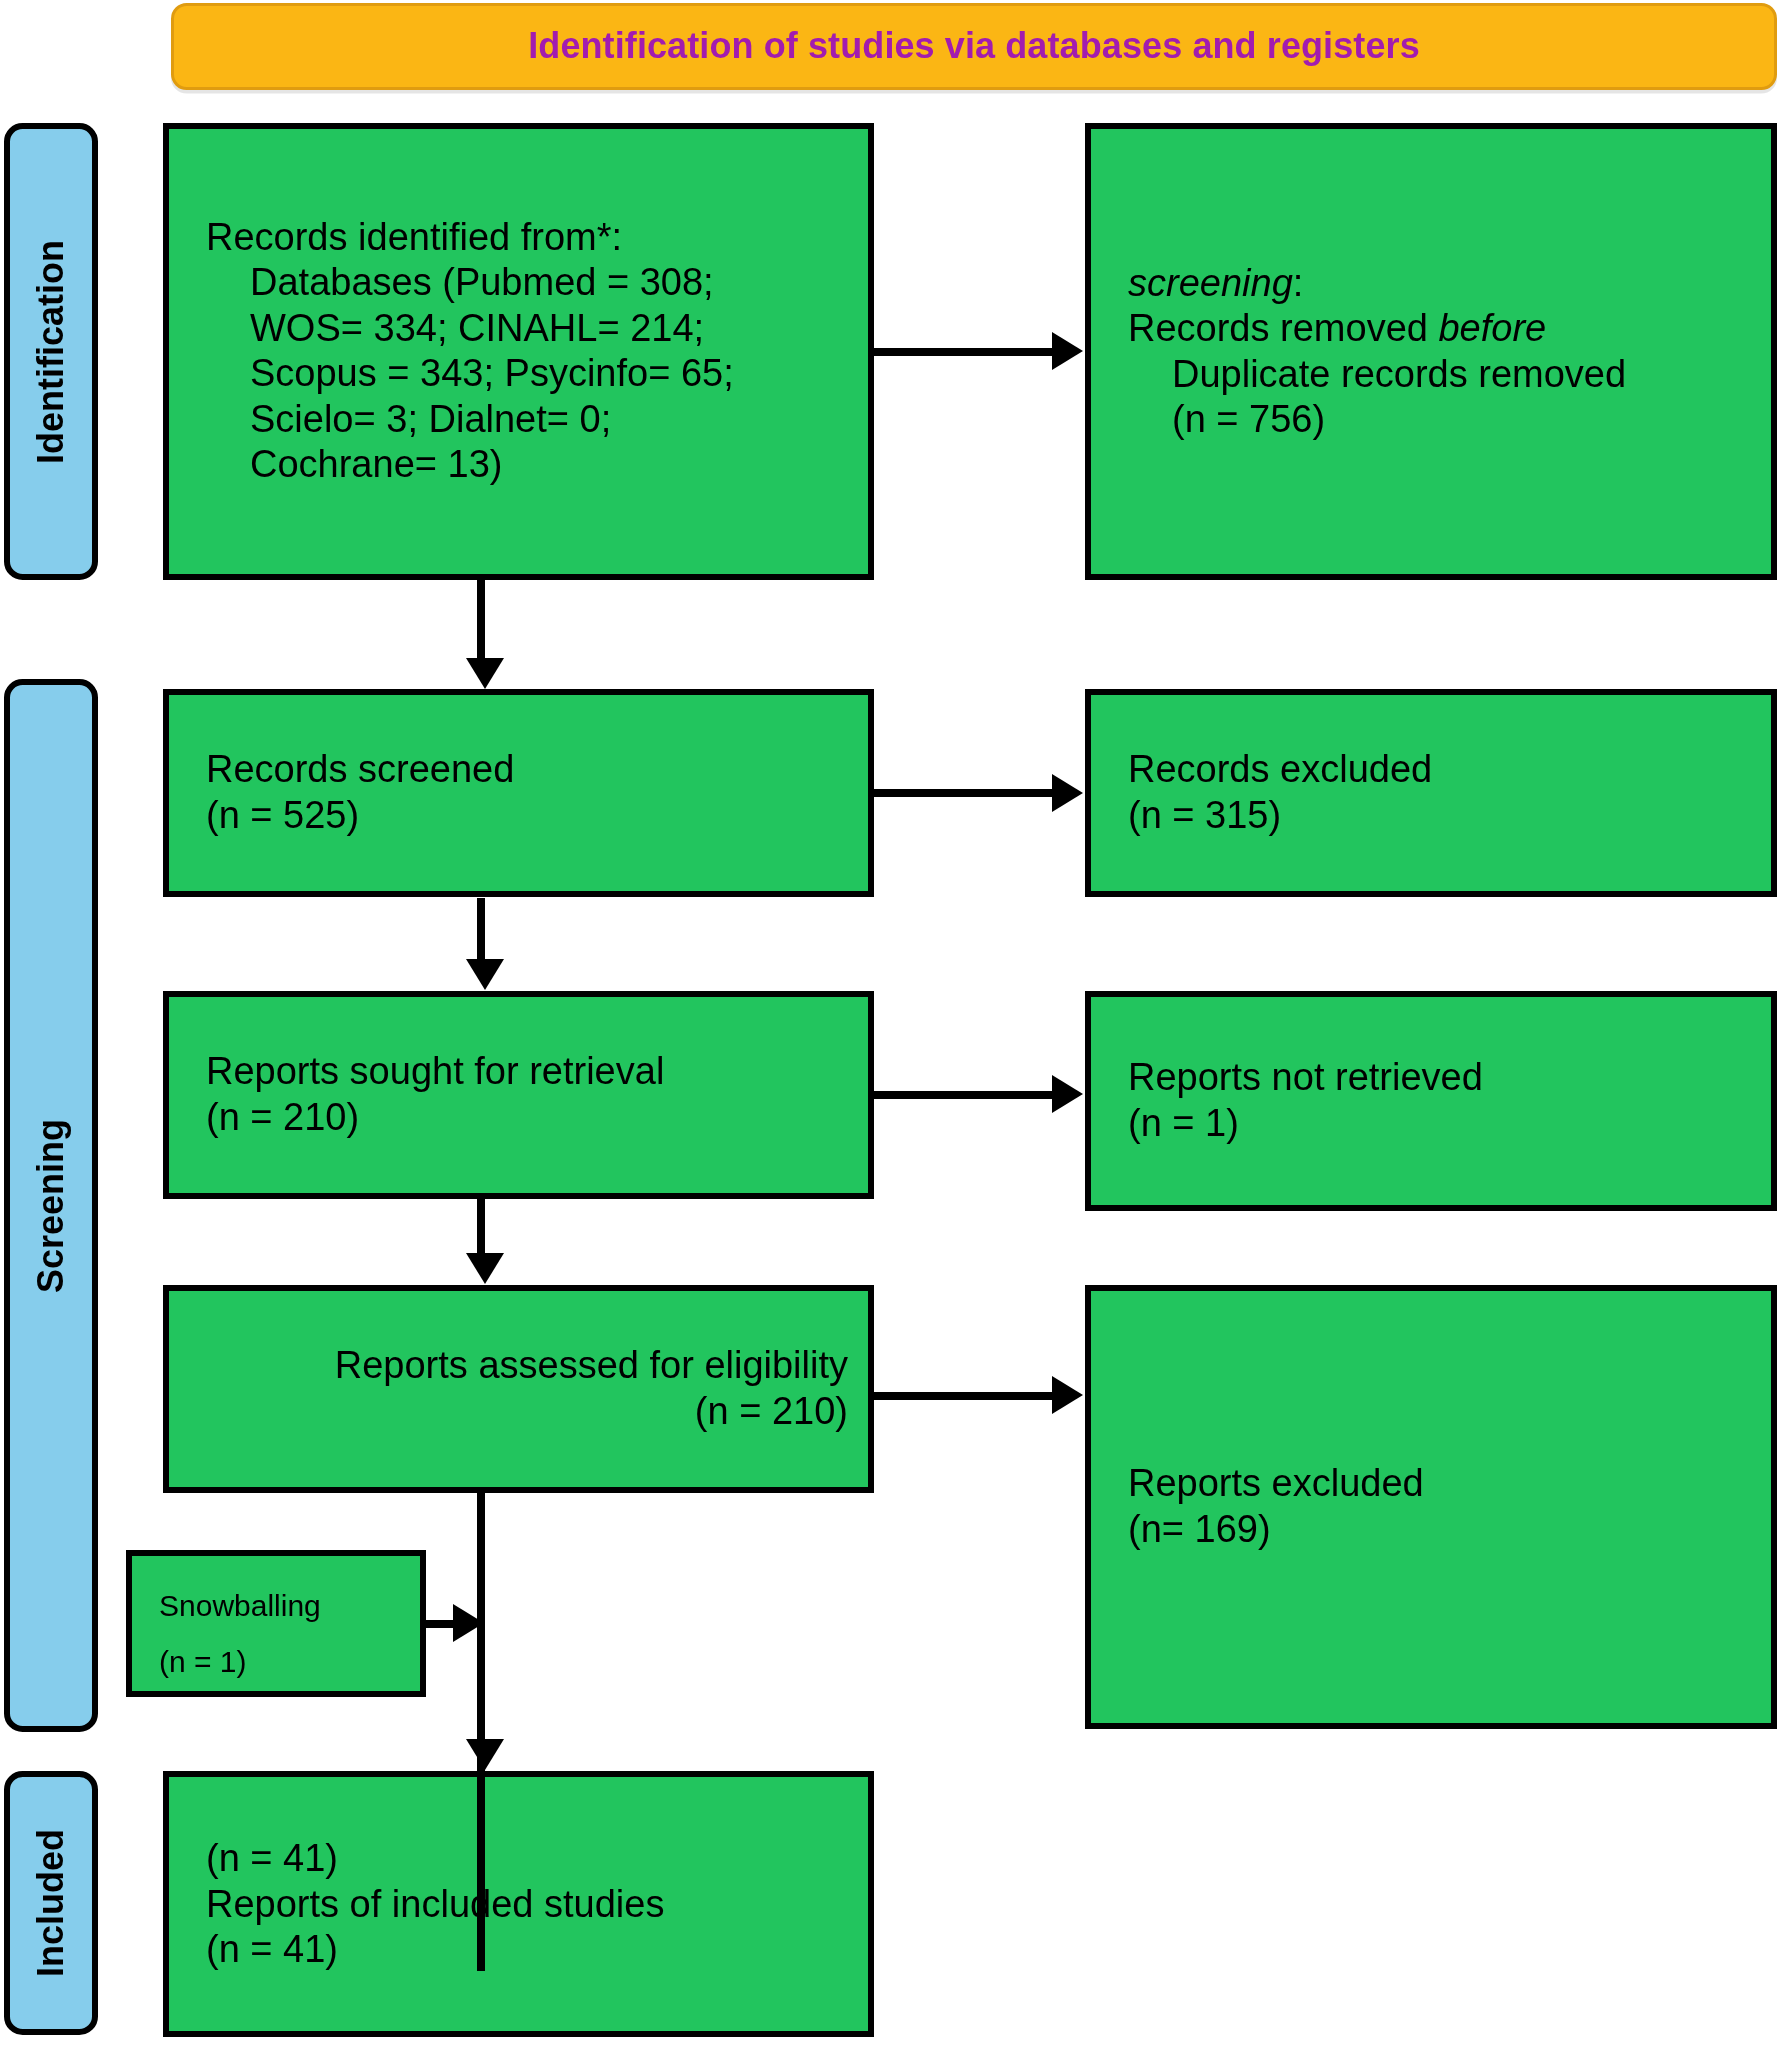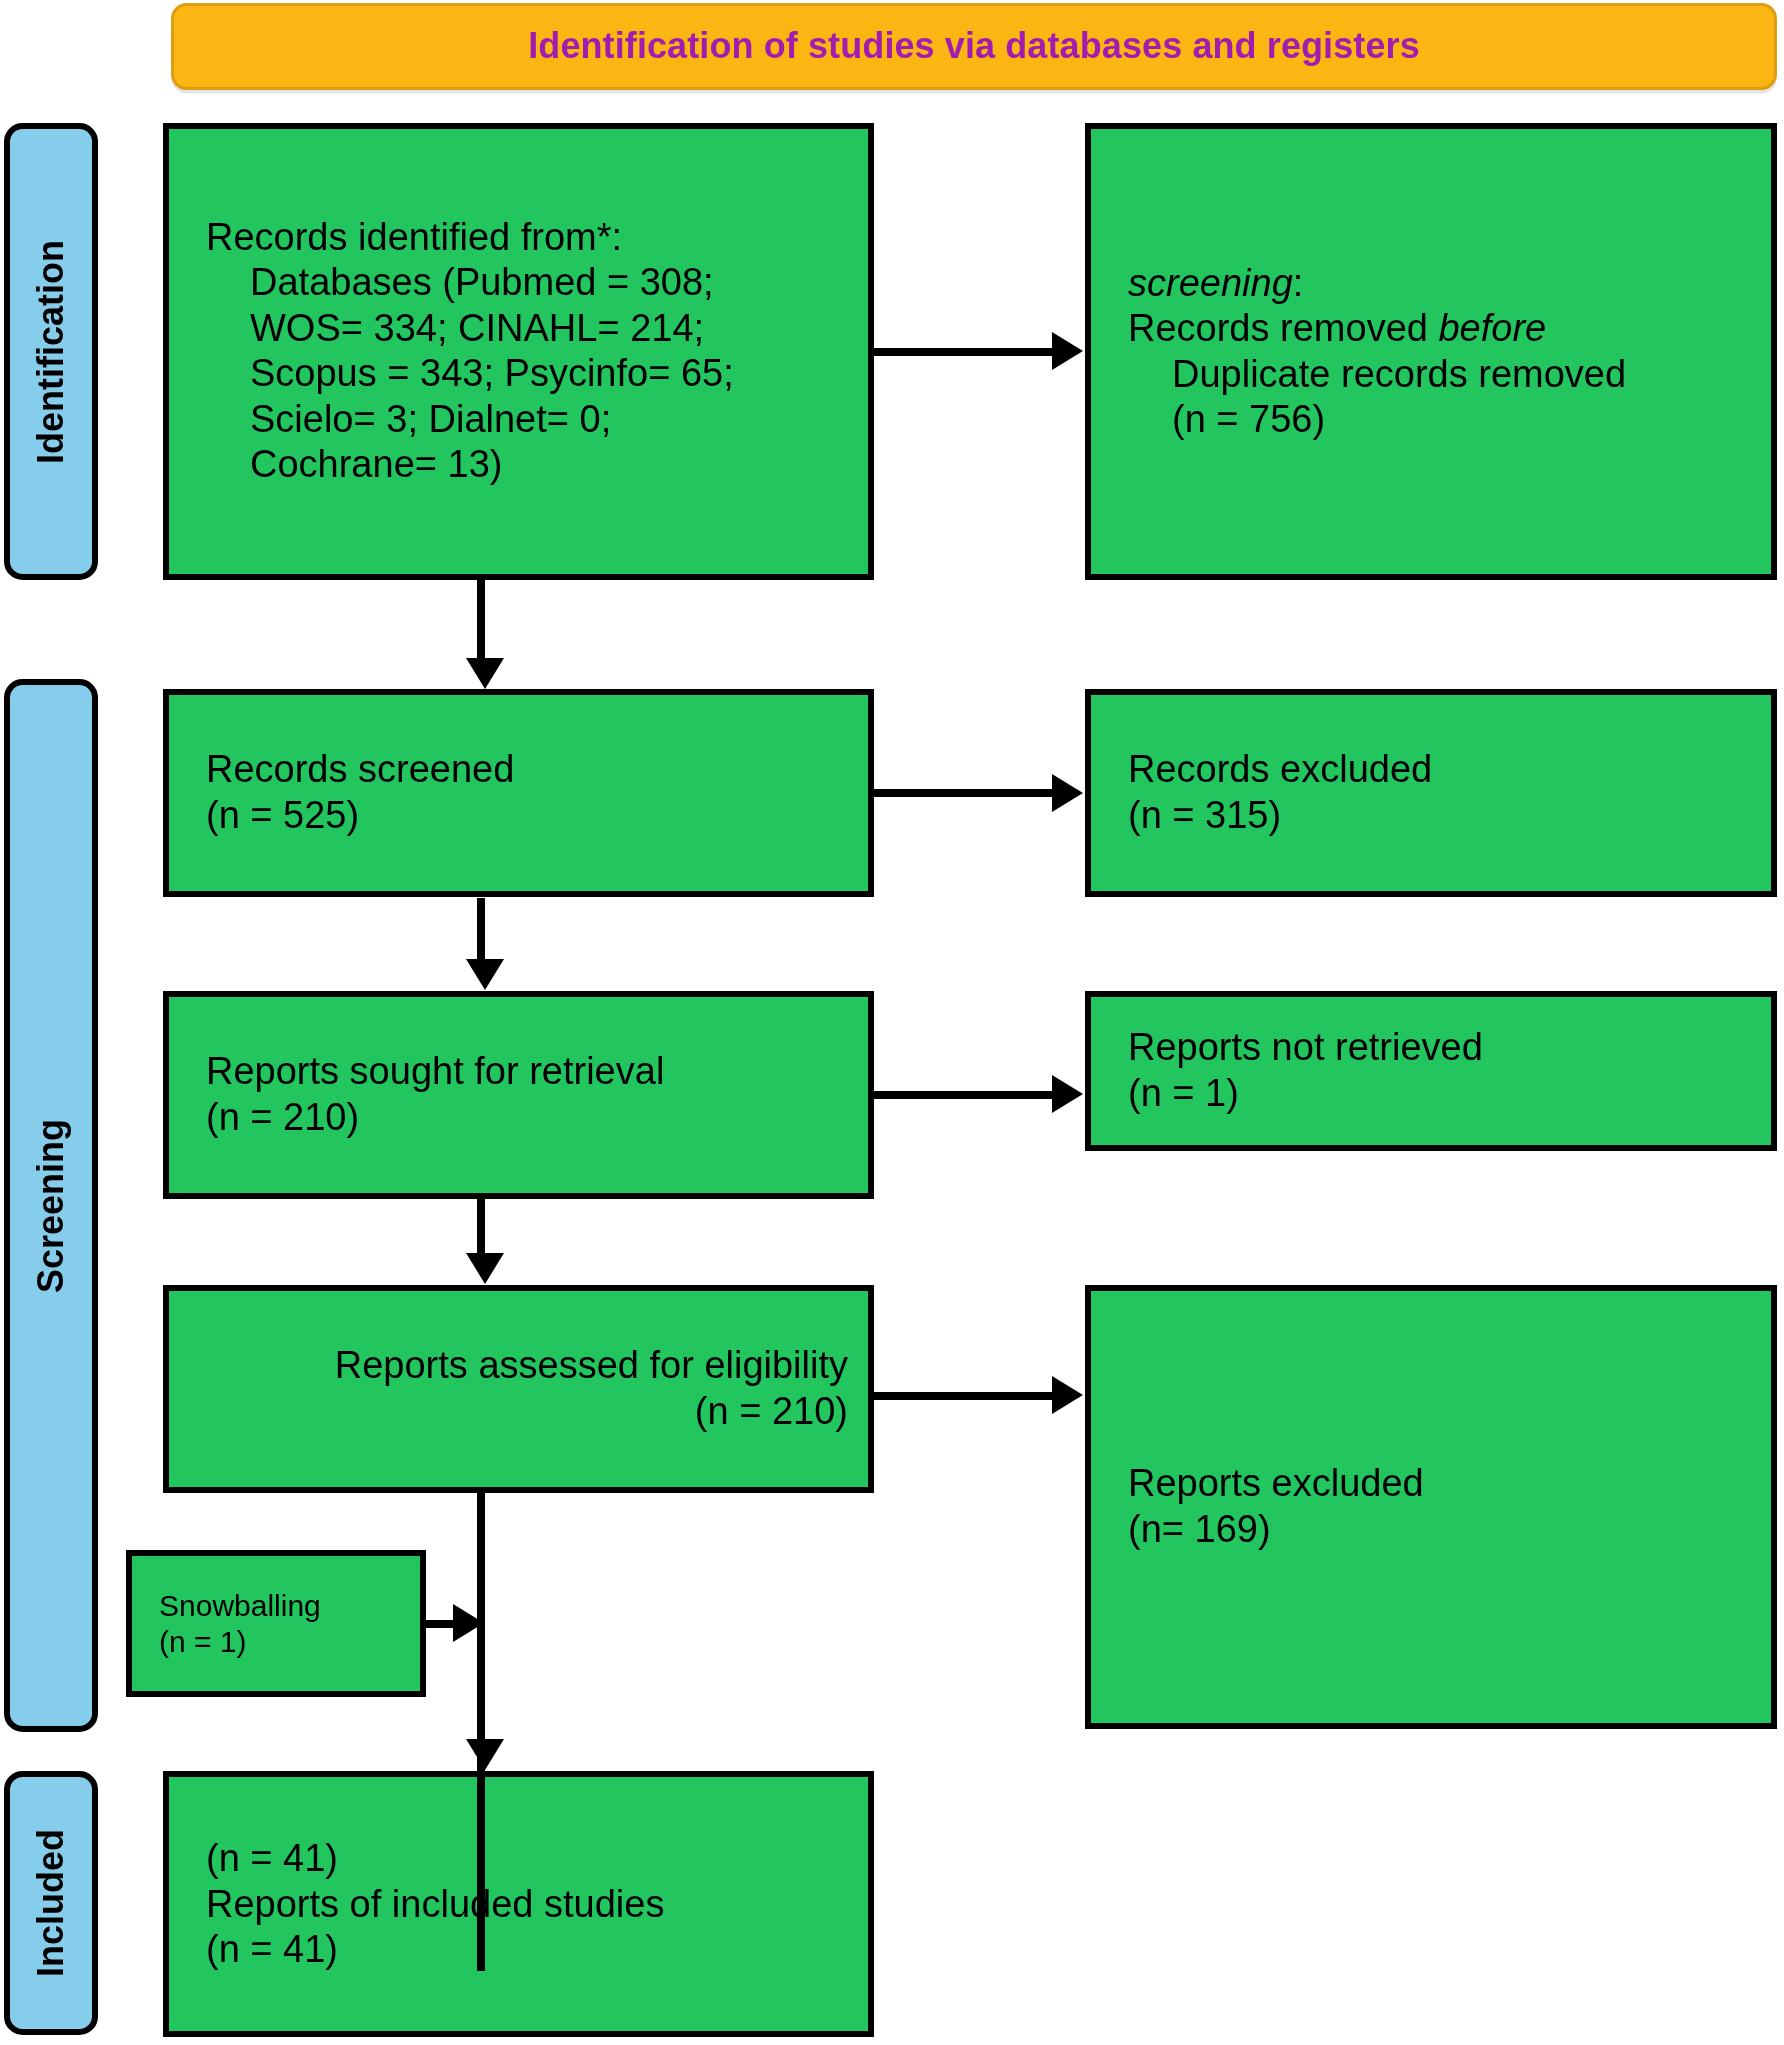--- a/index.html
+++ b/index.html
@@ -59,26 +59,26 @@
   #box-identified   {left:163px;top:123px;width:711px;height:457px;}
   #box-screened     {left:163px;top:689px;width:711px;height:208px;}
   #box-sought       {left:163px;top:991px;width:711px;height:208px;}
   #box-assessed     {left:163px;top:1285px;width:711px;height:208px;text-align:right;}
   #box-snowballing  {left:126px;top:1550px;width:300px;height:147px;}
   #box-included     {left:163px;top:1771px;width:711px;height:266px;}
 
   
   #box-removed      {left:1085px;top:123px;width:692px;height:457px;}
   #box-rec-excluded {left:1085px;top:689px;width:692px;height:208px;padding-left:27px;}
-  #box-not-retrieved{left:1085px;top:991px;width:692px;height:160px;}
+  #box-not-retrieved{left:1085px;top:991px;width:692px;height:220px;}
   #box-rep-excluded {left:1085px;top:1285px;width:692px;height:444px;}
 
   
   #box-snowballing .box-inner{left:27px;right:11.4px;}
-  #box-snowballing .box-line{font-size:30px;}
+  #box-snowballing .box-line{font-size:30px;margin-top:20px;}
 
   
   .vline{position:absolute;width:7.9px;background:#000;}
   .hline{position:absolute;height:7.9px;background:#000;}
   .arrow-down{
     position:absolute;width:0;height:0;
     border-left:19px solid transparent;border-right:19px solid transparent;
     border-top:31px solid #000;
   }
   .arrow-right{

